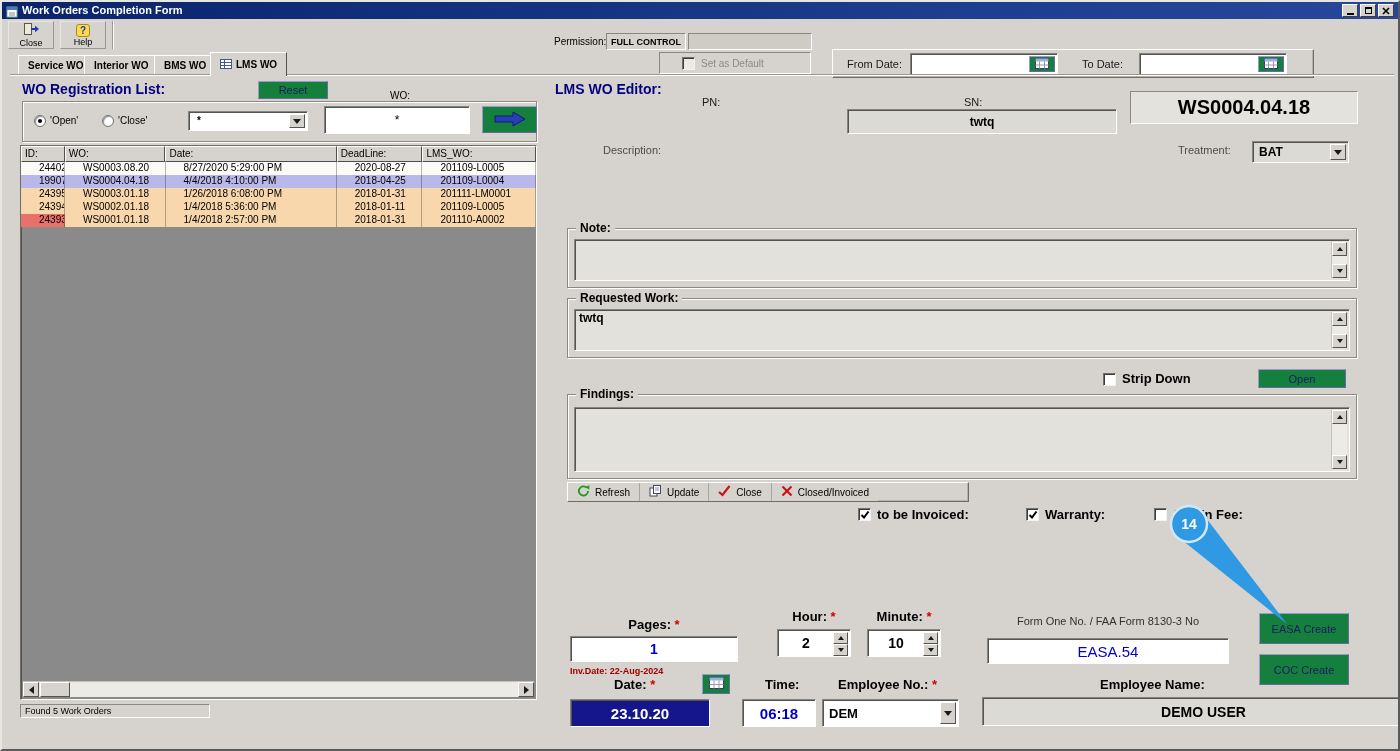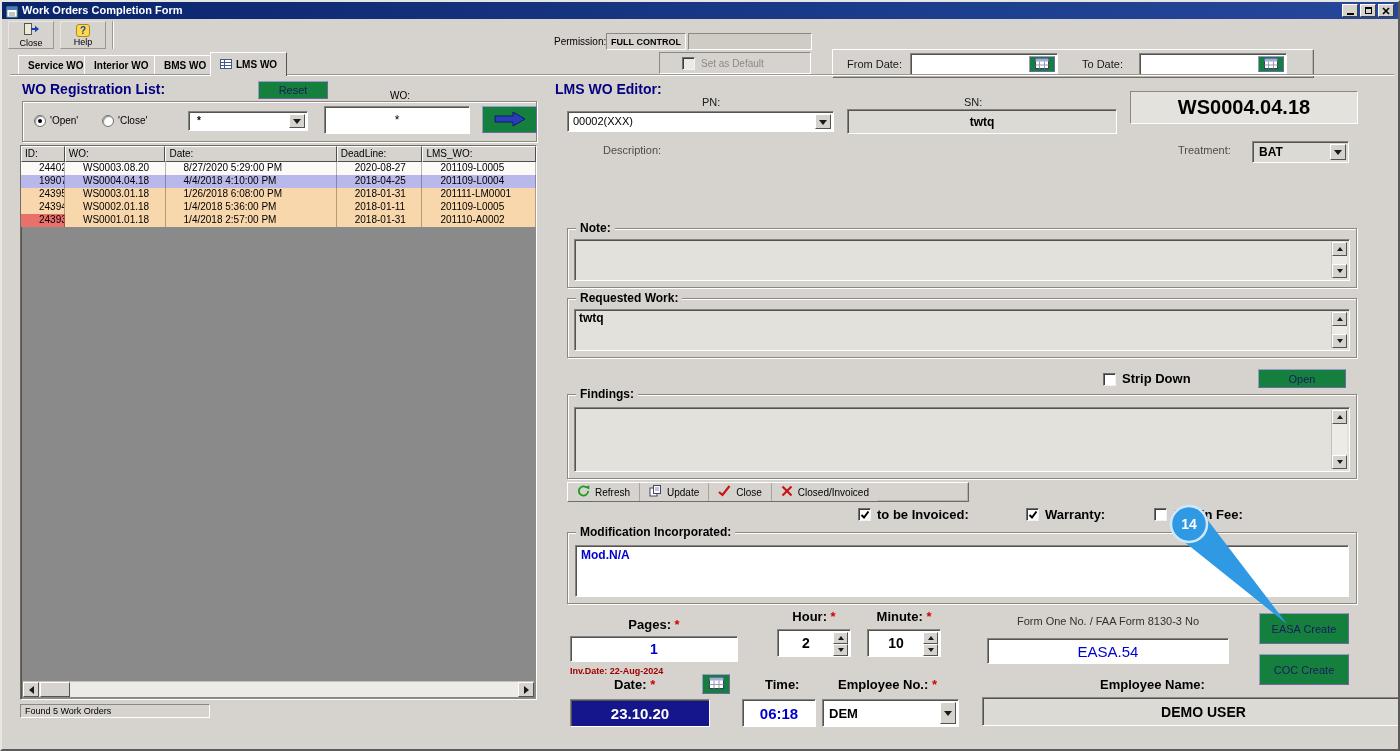--- a/index.html
+++ b/index.html
@@ -228,26 +228,20 @@
         </span>
     </div>
   </div>
   <div class="abs sunken-thin" style="left:18px;top:702px;width:190px;height:14px;background:#d6d3ce">
     <span class="abs" style="left:4px;top:1px;font-size:9px">Found 5 Work Orders</span>
   </div>
 
   <span class="abs bold navy" style="left:553px;top:79px;font-size:14px">LMS WO Editor:</span>
 
   <span class="abs lbl11" style="left:700px;top:94px">PN:</span>
-  <div class="abs sunken fw" style="left:565px;top:109px;width:267px;height:21px">
-    <span class="abs" style="left:5px;top:3px;font-size:11px">00002(XXX)</span>
-    <span class="dd">
-        <span class="tri-d"></span>
-      </span>
-  </div>
 
   <span class="abs lbl11" style="left:962px;top:94px">SN:</span>
   <div class="abs sunken fg" style="left:845px;top:107px;width:270px;height:25px;display:flex;align-items:center;justify-content:center;font-size:12px;font-weight:bold">twtq</div>
 
   <div class="abs sunken-thin" style="left:1128px;top:89px;width:228px;height:33px;background:#e4e2dc;display:flex;align-items:center;justify-content:center;font-size:20px;font-weight:bold">WS0004.04.18</div>
 
   <span class="abs" style="left:601px;top:142px;font-size:11px;color:#4e4c48">Description:</span>
 
   <span class="abs" style="left:1176px;top:142px;font-size:11px;color:#4e4c48">Treatment:</span>
   <div class="abs sunken fg" style="left:1250px;top:139px;width:97px;height:22px">
@@ -348,26 +342,20 @@
   <span class="abs biglbl" style="left:875px;top:505px">to be Invoiced:</span>
   <span class="cb" style="left:1024px;top:506px">
       <svg width="10" height="10">
         <polyline points="1.5,5 4,7.5 8.5,1.5" fill="none" stroke="#000" stroke-width="2"></polyline>
       </svg>
     </span>
   <span class="abs biglbl red" style="left:1043px;top:505px">Warranty:</span>
   <span class="cb" style="left:1152px;top:506px"></span>
   <span class="abs biglbl red" style="left:1170px;top:505px">Admin Fee:</span>
 
-  <div class="abs groupbox" style="left:565px;top:530px;width:790px;height:72px">
-    <span class="legend">Modification Incorporated:</span>
-    <div class="abs sunken fw" style="left:7px;top:12px;right:7px;bottom:6px">
-      <span class="abs bold blue" style="left:5px;top:2px;font-size:12px">Mod.N/A</span>
-    </div>
-  </div>
 
   <div class="abs biglbl" style="left:568px;top:615px;width:168px;text-align:center">
     <span>Pages:</span> <span class="star">*</span>
   </div>
   <div class="abs sunken fw" style="left:568px;top:634px;width:168px;height:26px;display:flex;align-items:center;justify-content:center;font-size:14px;font-weight:bold;color:#0000cc">1</div>
 
   <div class="abs biglbl" style="left:772px;top:607px;width:80px;text-align:center">
     <span>Hour:</span> <span class="star">*</span>
   </div>
   <div class="abs sunken fw" style="left:775px;top:627px;width:74px;height:28px">

